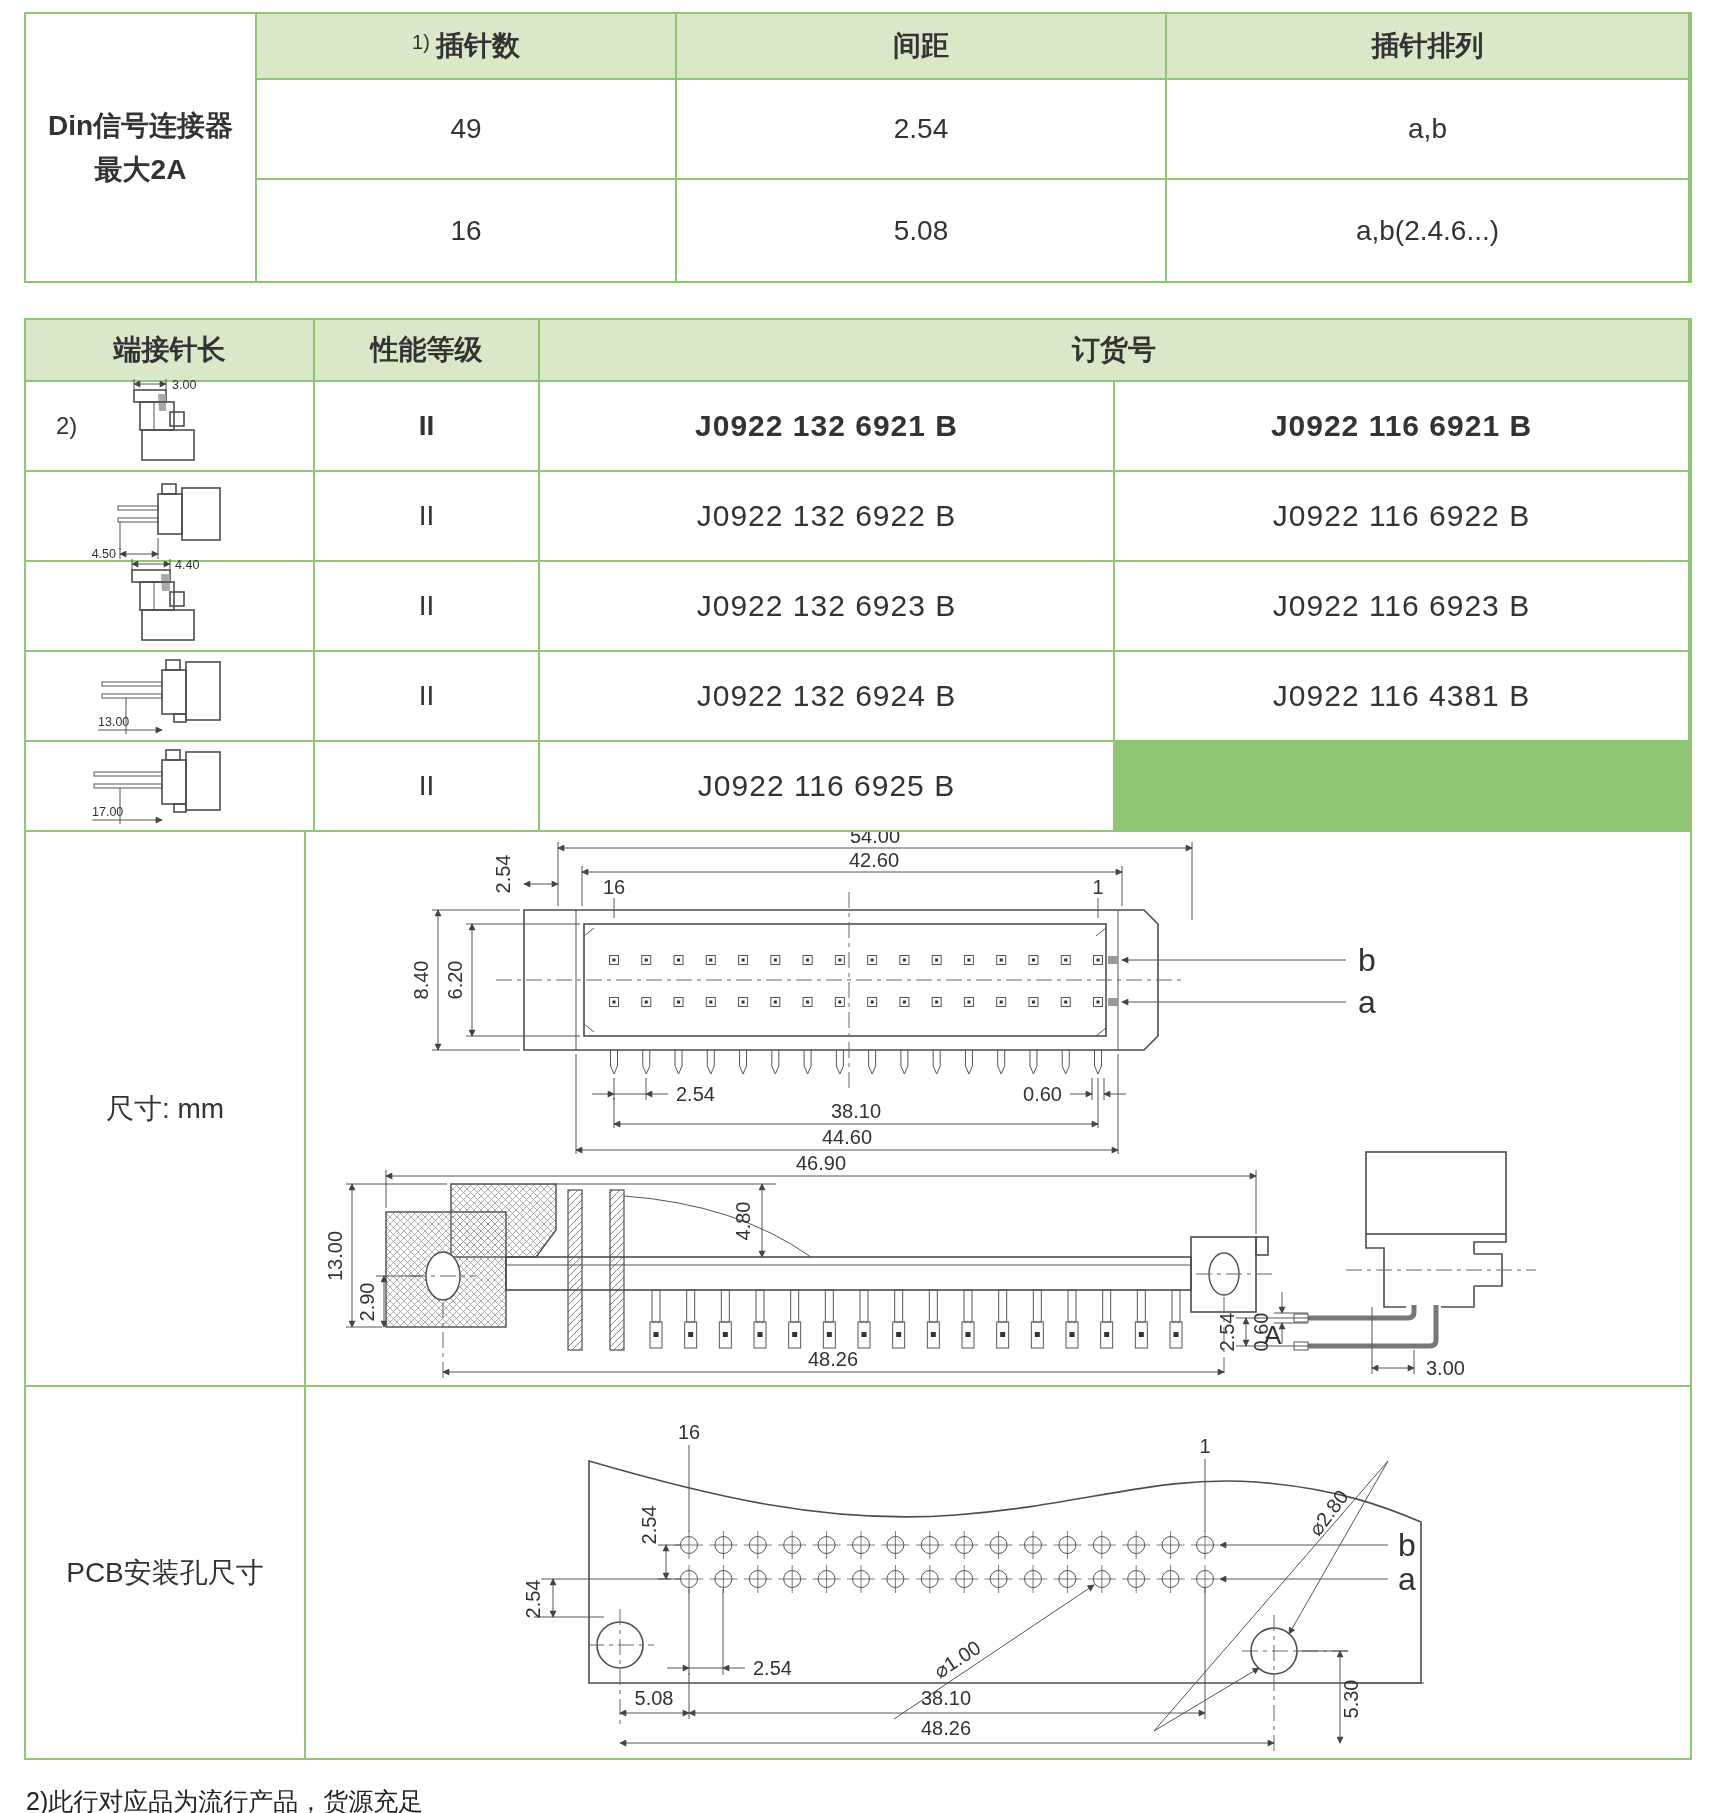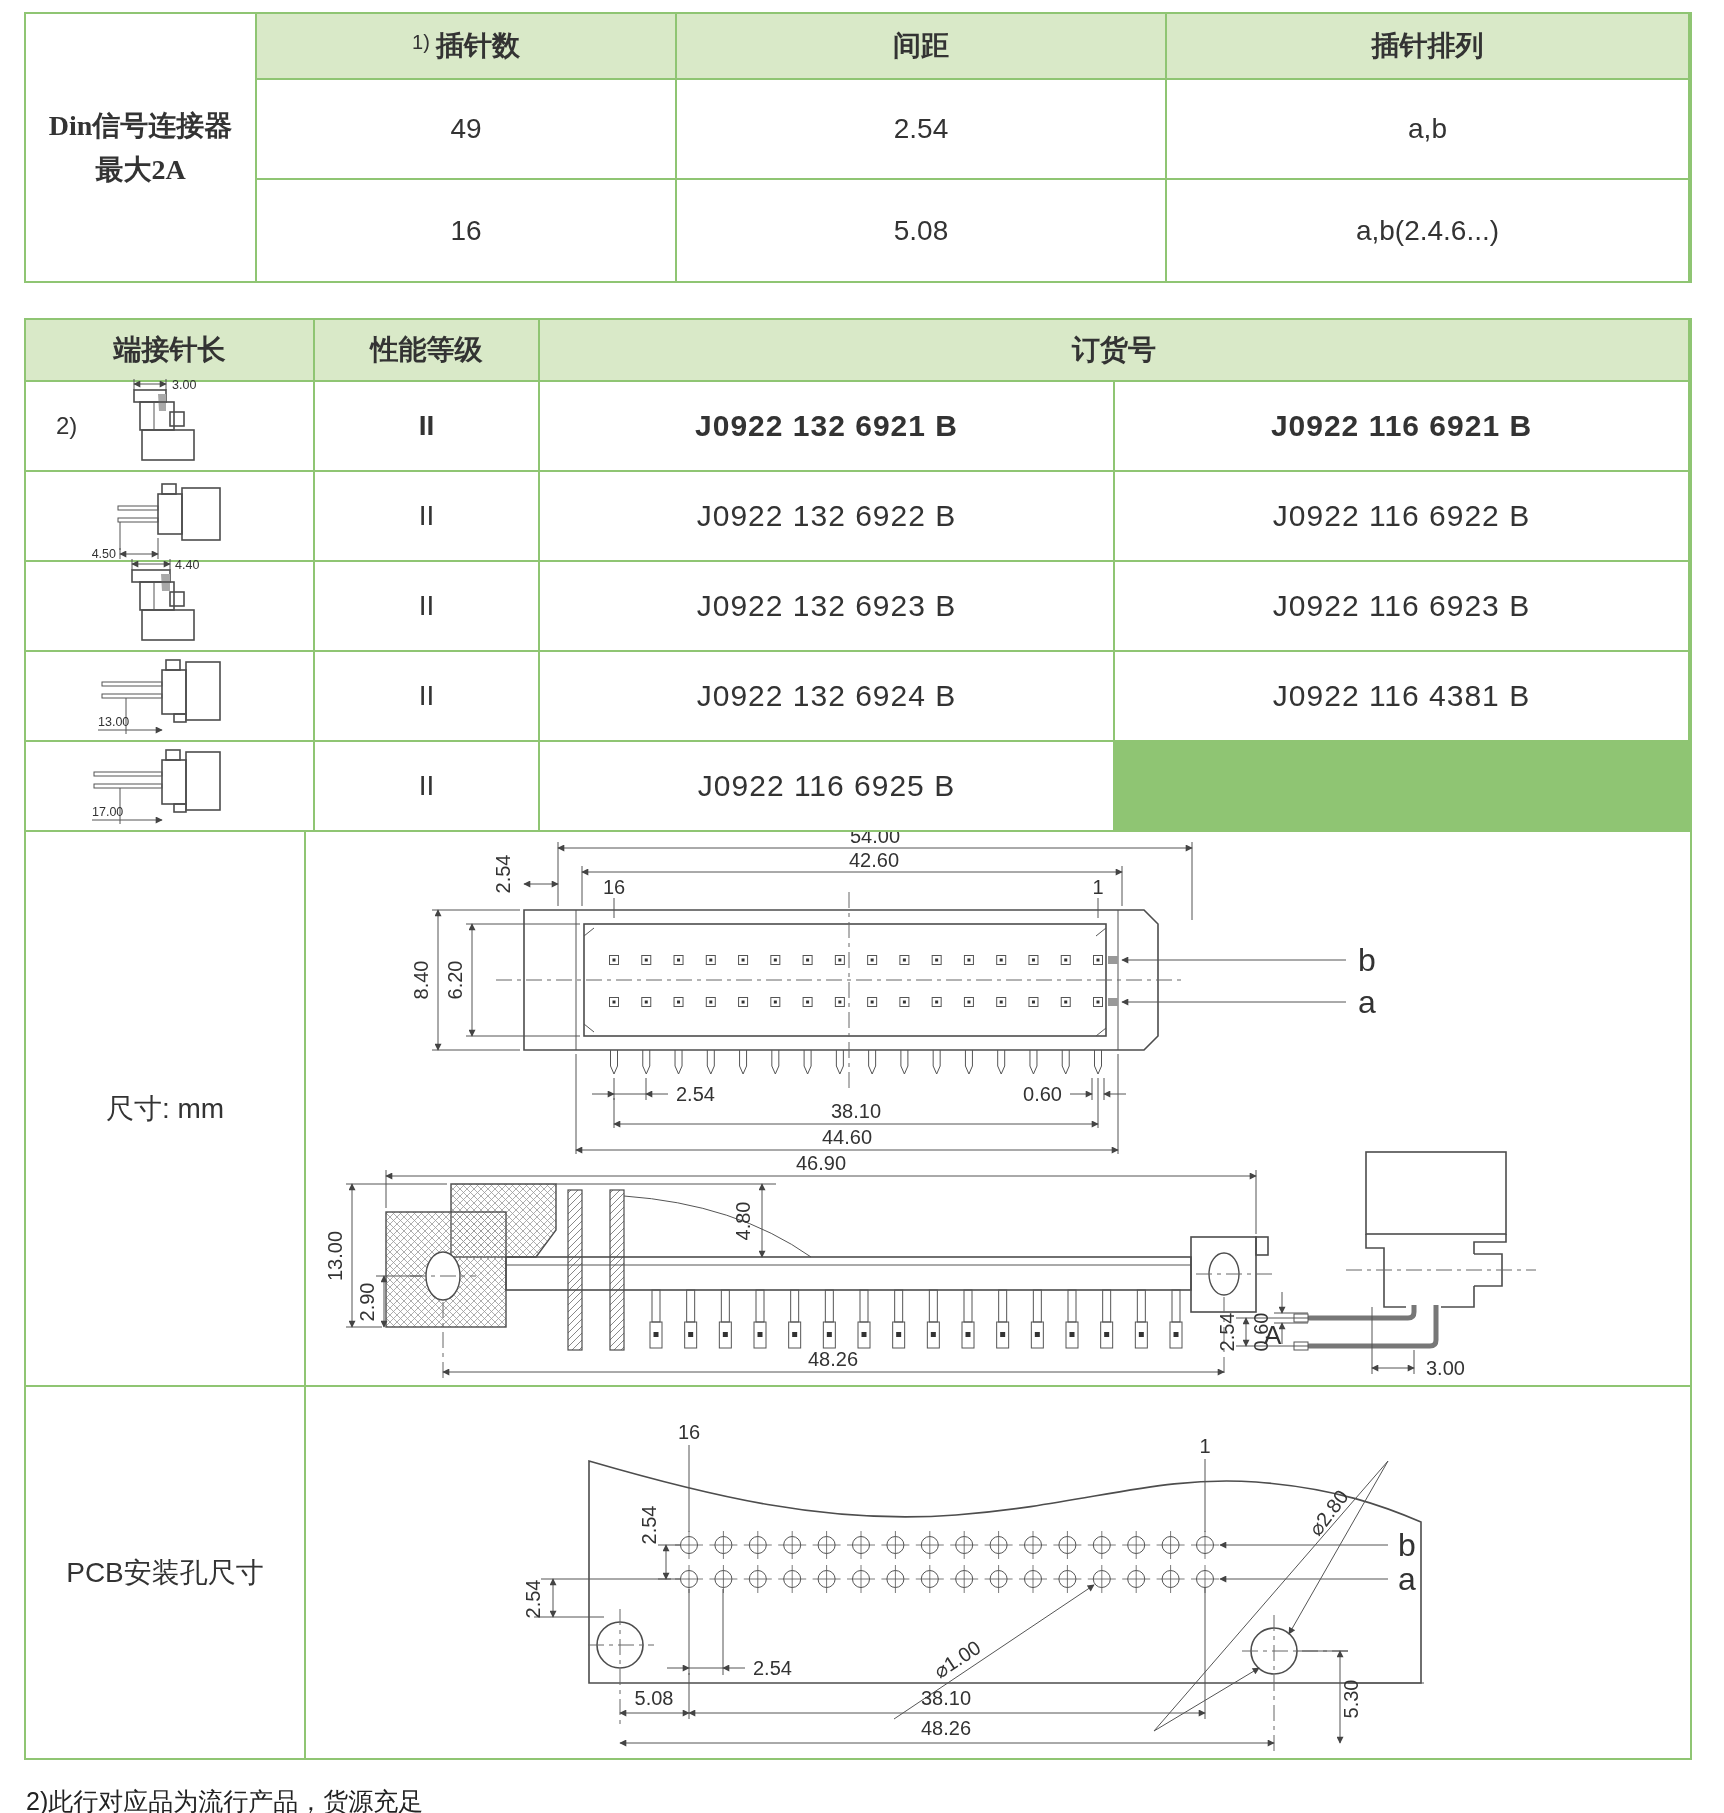--- a/index.html
+++ b/index.html
@@ -8,21 +8,21 @@
   .wrap{position:absolute;left:24px;top:12px;width:1668px;}
   .gridtbl{display:grid;background:var(--bd);border:2px solid var(--bd);gap:2px;}
   .gridtbl + .gridtbl{margin-top:-2px;}
   .cell{background:#fff;display:flex;align-items:center;justify-content:center;text-align:center;position:relative;}
   .hcell{background:var(--hbg);font-weight:bold;font-size:28px;}
   .val{font-size:28px;}
   .ordno{font-size:30px;letter-spacing:1px;}
   .boldrow{font-weight:bold;}
   .note-sm{font-size:20px;font-weight:400;margin-right:6px;position:relative;top:-4px;}
   .rownote{position:absolute;left:30px;top:50%;transform:translateY(-50%);font-size:24px;color:#333;}
-  .prod{font-weight:bold;font-size:28px;line-height:1.55;font-family:Liberation Serif, serif;}
+  .prod{font-weight:bold;font-size:28px;line-height:1.55;}
   .seclabel{font-size:28px;}
   .draw-cell{align-items:flex-start;justify-content:flex-start;}
   .fnotes{margin:22px 0 0 2px;font-size:25px;line-height:1.55;color:#222;}
   
   #specTable{grid-template-columns:229px 418px 488px 521px;grid-template-rows:64px 98px 101px;}
   #orderTable{grid-template-columns:287px 223px 573px 573px;grid-template-rows:60px 88px 88px 88px 88px 88px;margin-top:35px;}
   #dimTable{grid-template-columns:278px 1384px;grid-template-rows:553px;}
   #pcbTable{grid-template-columns:278px 1384px;grid-template-rows:371px;}
   :root{--bd:#8fc573;--hbg:#d9e9c8;}
   svg text{font-family:"Liberation Sans",sans-serif;fill:#333;}

